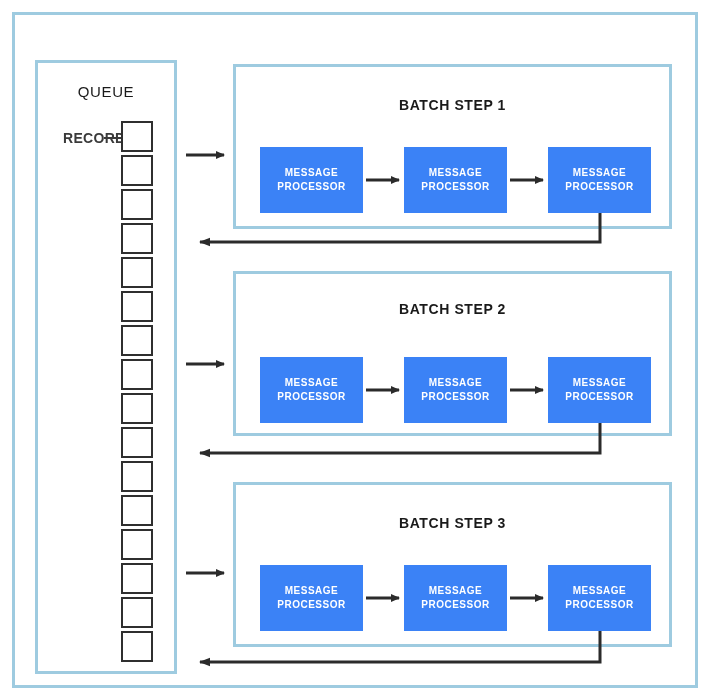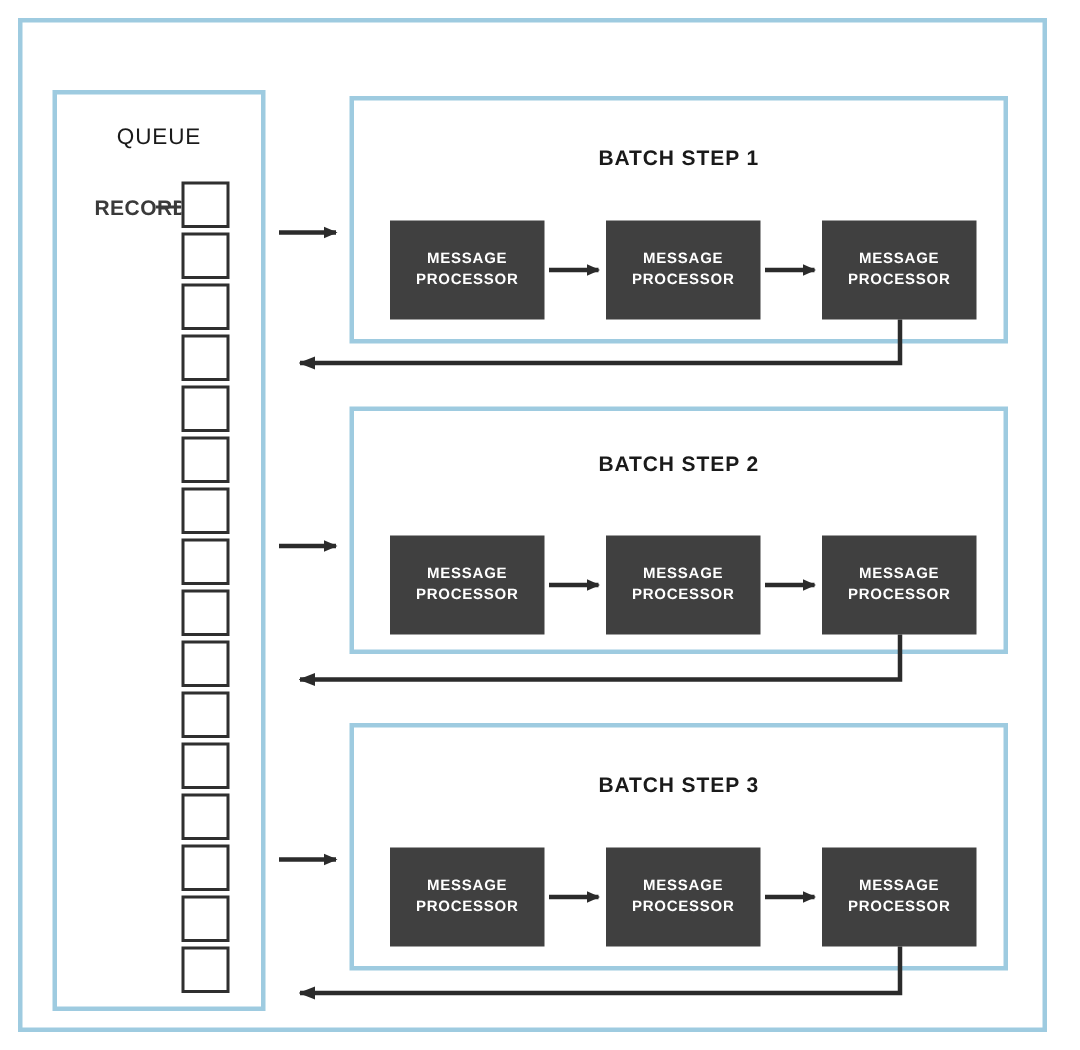--- a/index.html
+++ b/index.html
@@ -110,21 +110,21 @@
     font-size: 14px;
     font-weight: bold;
     letter-spacing: 0.6px;
     color: #1a1a1a;
   }
   
   .mp {
     position: absolute;
     width: 103px;
     height: 66px;
-    background: #404040;
+    background: #3b82f6;
     color: #ffffff;
     display: flex;
     flex-direction: column;
     align-items: center;
     justify-content: center;
     font-size: 10px;
     font-weight: bold;
     letter-spacing: 0.5px;
     line-height: 14px;
     text-align: center;

